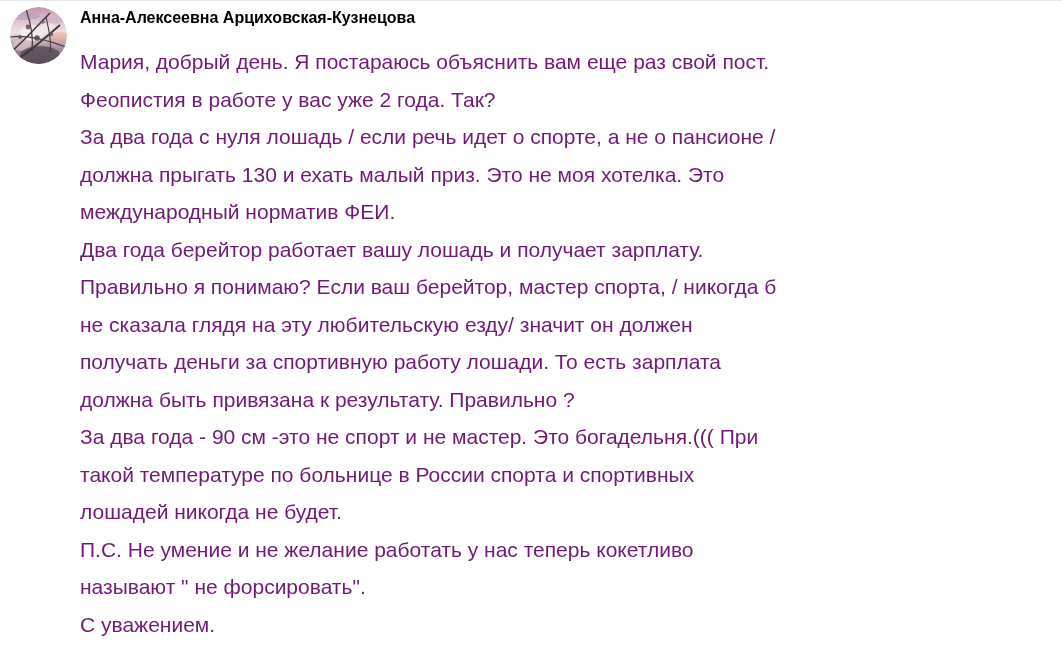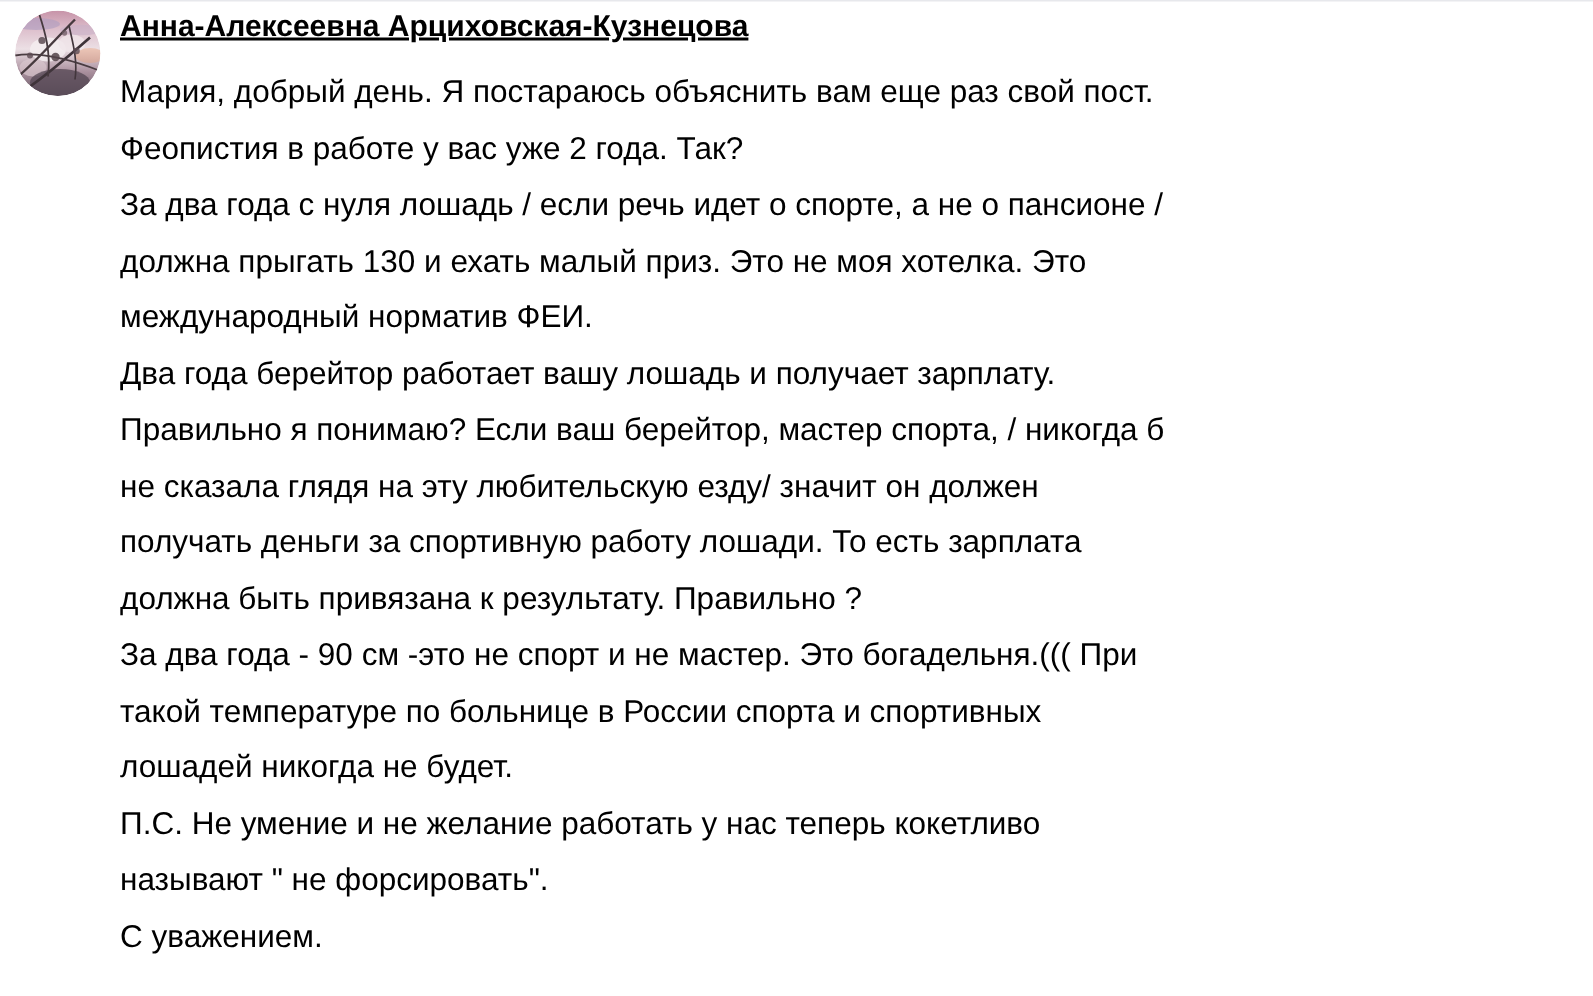--- a/index.html
+++ b/index.html
@@ -25,33 +25,32 @@
     top: 6px;
     width: 57px;
     height: 57px;
     border-radius: 50%;
     overflow: hidden;
     display: block;
     cursor: pointer;
   }
   .avatar svg { display: block; }
   .author {
-    font-size: 20px;
+    font-size: 16px;
     line-height: 28px;
     font-weight: 700;
     color: #000000;
     cursor: pointer;
     white-space: pre;
-    text-decoration: underline;
   }
   .text {
     margin-top: 11px;
     font-size: 21px;
     line-height: 37.5px;
-    color: #000000;
+    color: #701a75;
     white-space: pre;
   }
 </style>
 </head>
 <body>
 
 <div class="comment">
 
   <a class="avatar">
     <svg width="57" height="57" viewBox="0 0 57 57">

